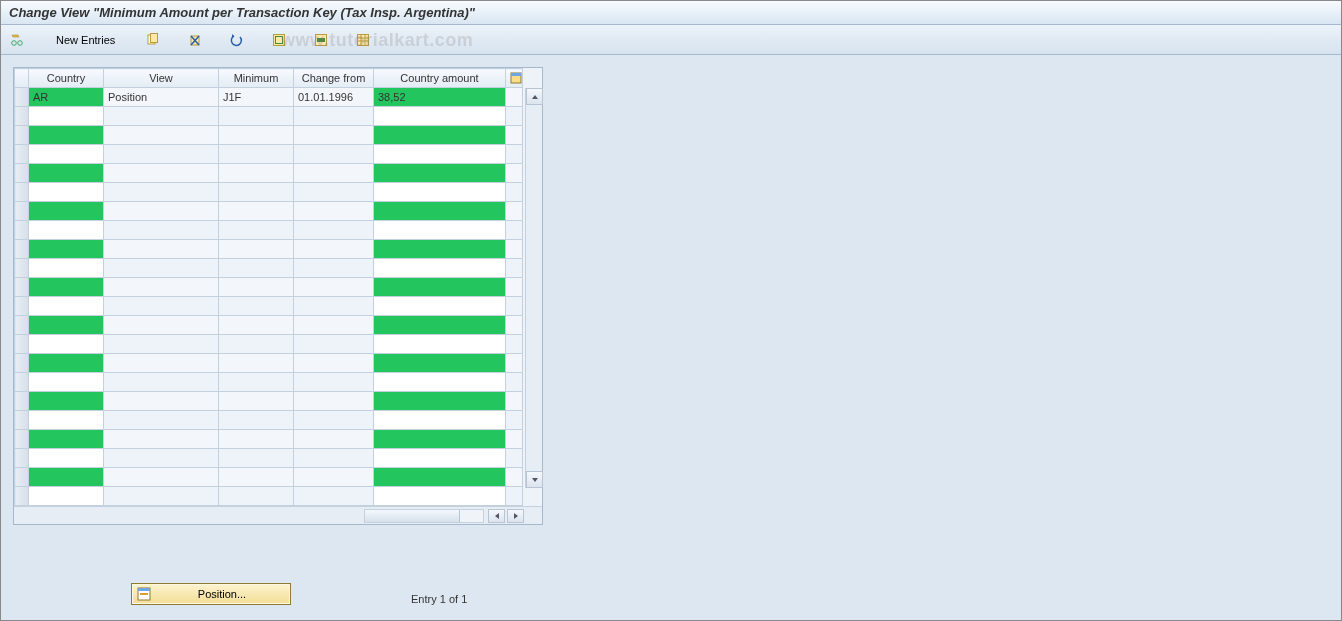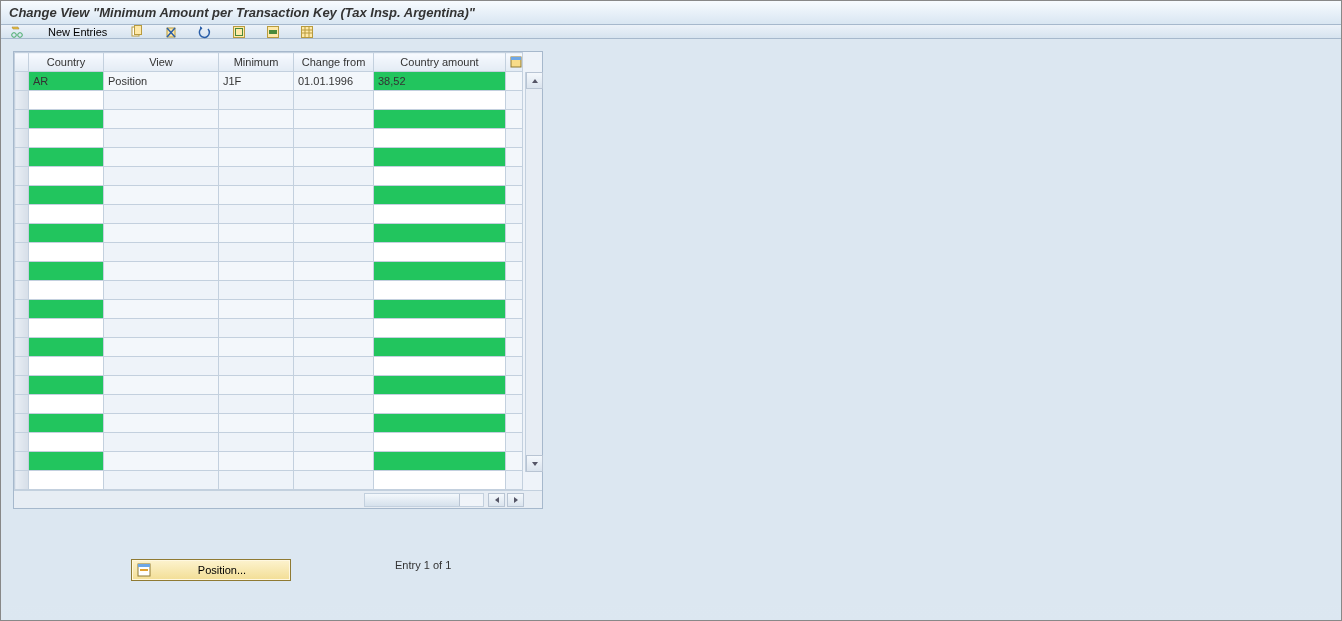--- a/index.html
+++ b/index.html
@@ -9,21 +9,21 @@
   
   .title-bar {
     height: 24px; line-height: 24px; padding: 0 8px;
     background: linear-gradient(to bottom, #f7fbff, #d9e6f2);
     border-bottom: 1px solid #a6b8cc;
     font-style: italic; font-weight: bold; font-size: 13px; color: #333;
   }
 
   
   .toolbar {
-    height: 14px; display: flex; align-items: center; gap: 12px;
+    height: 30px; display: flex; align-items: center; gap: 20px;
     padding: 0 6px;
     background: linear-gradient(to bottom, #ecf2f9, #d6e3ef);
     border-bottom: 1px solid #a6b8cc;
     position: relative;
   }
   .tbtn {
     width: 22px; height: 22px; display: inline-flex; align-items:center; justify-content:center;
     border: 1px solid transparent; border-radius: 2px; cursor: pointer;
   }
   .toolbar-text {
@@ -106,33 +106,33 @@
     position: relative;
   }
   .hthumb {
     position:absolute; left:0; top:0; height:100%; width:95px;
     background: linear-gradient(to bottom,#f4f8fc,#d6e1ec); border-right:1px solid #b8c4d3;
   }
 
   
   .bottom-strip {
     position: absolute; left: 12px; top: 520px; width: 530px; height: 30px;
-    display:flex; align-items:flex-start;
+    display:flex; align-items:flex-end;gap:40px;
   }
   .position-btn {
     margin-left: 118px;
     width: 160px; height: 22px;
     border: 1px solid #8f7a33;
     background: linear-gradient(to bottom, #fdf3cf, #f3de95);
     display:flex; align-items:center; gap:6px; padding: 0 4px;
     font-size: 11px; cursor: pointer;
     box-shadow: inset 0 0 0 1px #fff8e0;
   }
   .position-btn .pico { width:16px; height:16px; display:inline-flex; align-items:center; justify-content:center; }
-  .entry-text { margin-left: 104px; color:#333; }
+  .entry-text { margin-left: 80px; color:#333; }
 
   svg { display:block; }
 </style>
 </head>
 <body>
 
 <div class="title-bar">
   <span>Change View "Minimum Amount per Transaction Key (Tax Insp. Argentina)"</span>
 </div>
 
@@ -180,20 +180,21 @@
   </span>
   <span class="tbtn">
     <svg width="14" height="14" viewBox="0 0 14 14">
       <rect x="1.5" y="1.5" width="11" height="11" fill="#ffe9a8" stroke="#b89b3e"></rect>
       <line x1="1.5" y1="5" x2="12.5" y2="5" stroke="#b89b3e"></line>
       <line x1="1.5" y1="8" x2="12.5" y2="8" stroke="#b89b3e"></line>
       <line x1="5" y1="1.5" x2="5" y2="12.5" stroke="#b89b3e"></line>
       <line x1="9" y1="1.5" x2="9" y2="12.5" stroke="#b89b3e"></line>
     </svg>
   </span>
+  <div class="watermark">www.tutorialkart.com</div>
 </div>
 
 <div class="content">
 
   <div class="table-wrap">
     <div class="table-scroll">
       <table class="grid">
         <colgroup>
           <col class="rowsel">
           <col class="col-country">

